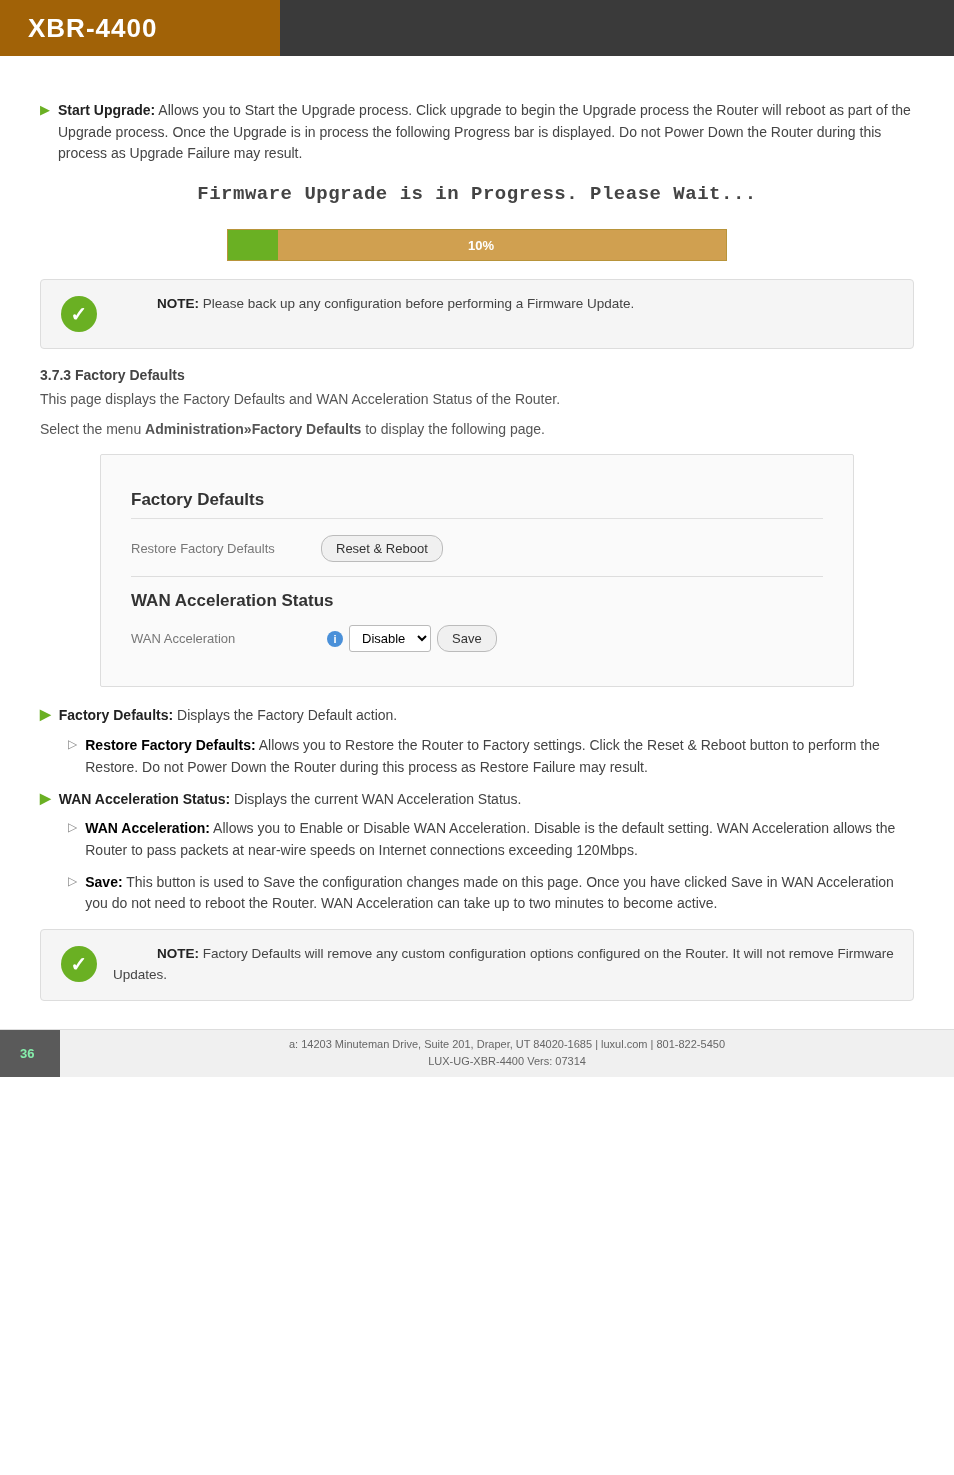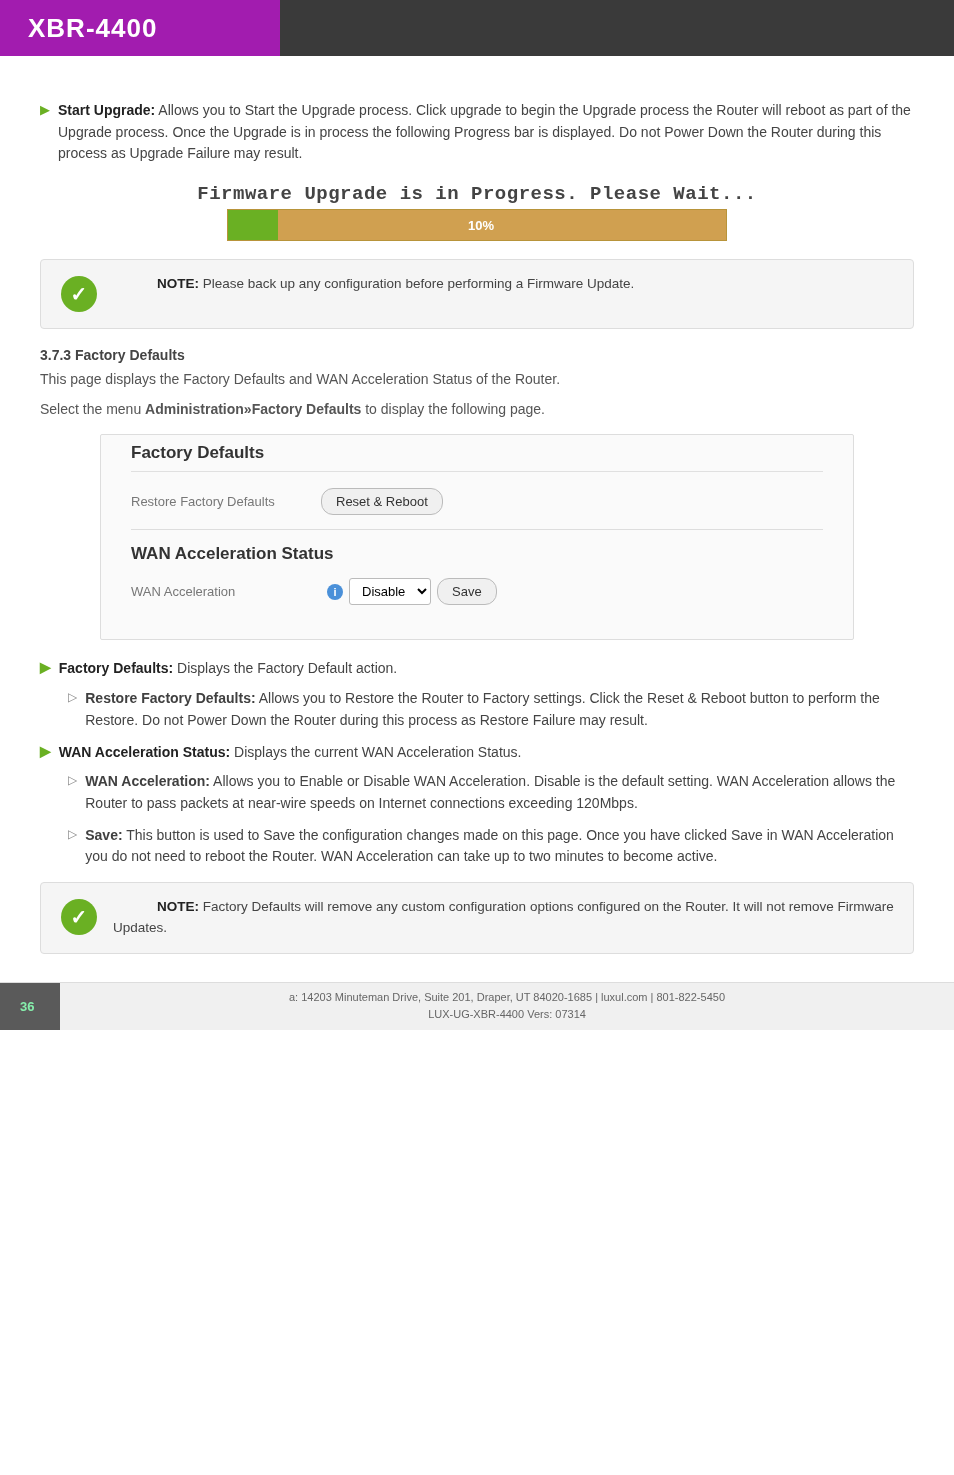--- a/index.html
+++ b/index.html
@@ -13,21 +13,21 @@
     }
 
     
     .header {
       display: flex;
       align-items: stretch;
       height: 56px;
       background: #222;
     }
     .header-title-block {
-      background: #a21caf;
+      background: #a16207;
       padding: 0 28px;
       display: flex;
       align-items: center;
       min-width: 280px;
     }
     .header-title {
       color: #fff;
       font-size: 26px;
       font-weight: 900;
       letter-spacing: 1px;
@@ -66,21 +66,21 @@
     
     .progress-section {
       text-align: center;
       margin: 18px 0 16px 0;
     }
     .progress-heading {
       font-family: 'Courier New', monospace;
       font-size: 19px;
       font-weight: 700;
       color: #444;
-      margin-bottom: 4px;
+      margin-bottom: 24px;
       letter-spacing: 0.5px;
     }
     .progress-bar-wrap {
       background: #d0a050;
       border: 1px solid #b8943a;
       width: 500px;
       height: 32px;
       margin: 0 auto;
       position: relative;
       display: flex;
@@ -159,21 +159,21 @@
       margin-bottom: 8px;
     }
     .section-desc strong {
       font-weight: 700;
     }
 
     
     .panel-box {
       border: 1px solid #ddd;
       border-radius: 2px;
-      padding: 8px 30px 20px 30px;
+      padding: 35px 30px 20px 30px;
       margin: 14px 60px;
       background: #fafafa;
     }
     .panel-title {
       font-size: 17px;
       font-weight: 700;
       color: #333;
       margin-bottom: 16px;
       border-bottom: 1px solid #e0e0e0;
       padding-bottom: 8px;
@@ -267,21 +267,21 @@
       margin-right: 8px;
       flex-shrink: 0;
       margin-top: 2px;
     }
     .sub-bullet .text {
       color: #444;
       line-height: 1.55;
     }
     .sub-bullet .text strong {
       font-weight: 700;
-      color: #404040;
+      color: #000000;
     }
     .main-bullet .text {
       color: #444;
       line-height: 1.55;
     }
     .main-bullet .text strong {
       font-weight: 700;
       color: #222;
     }
 

